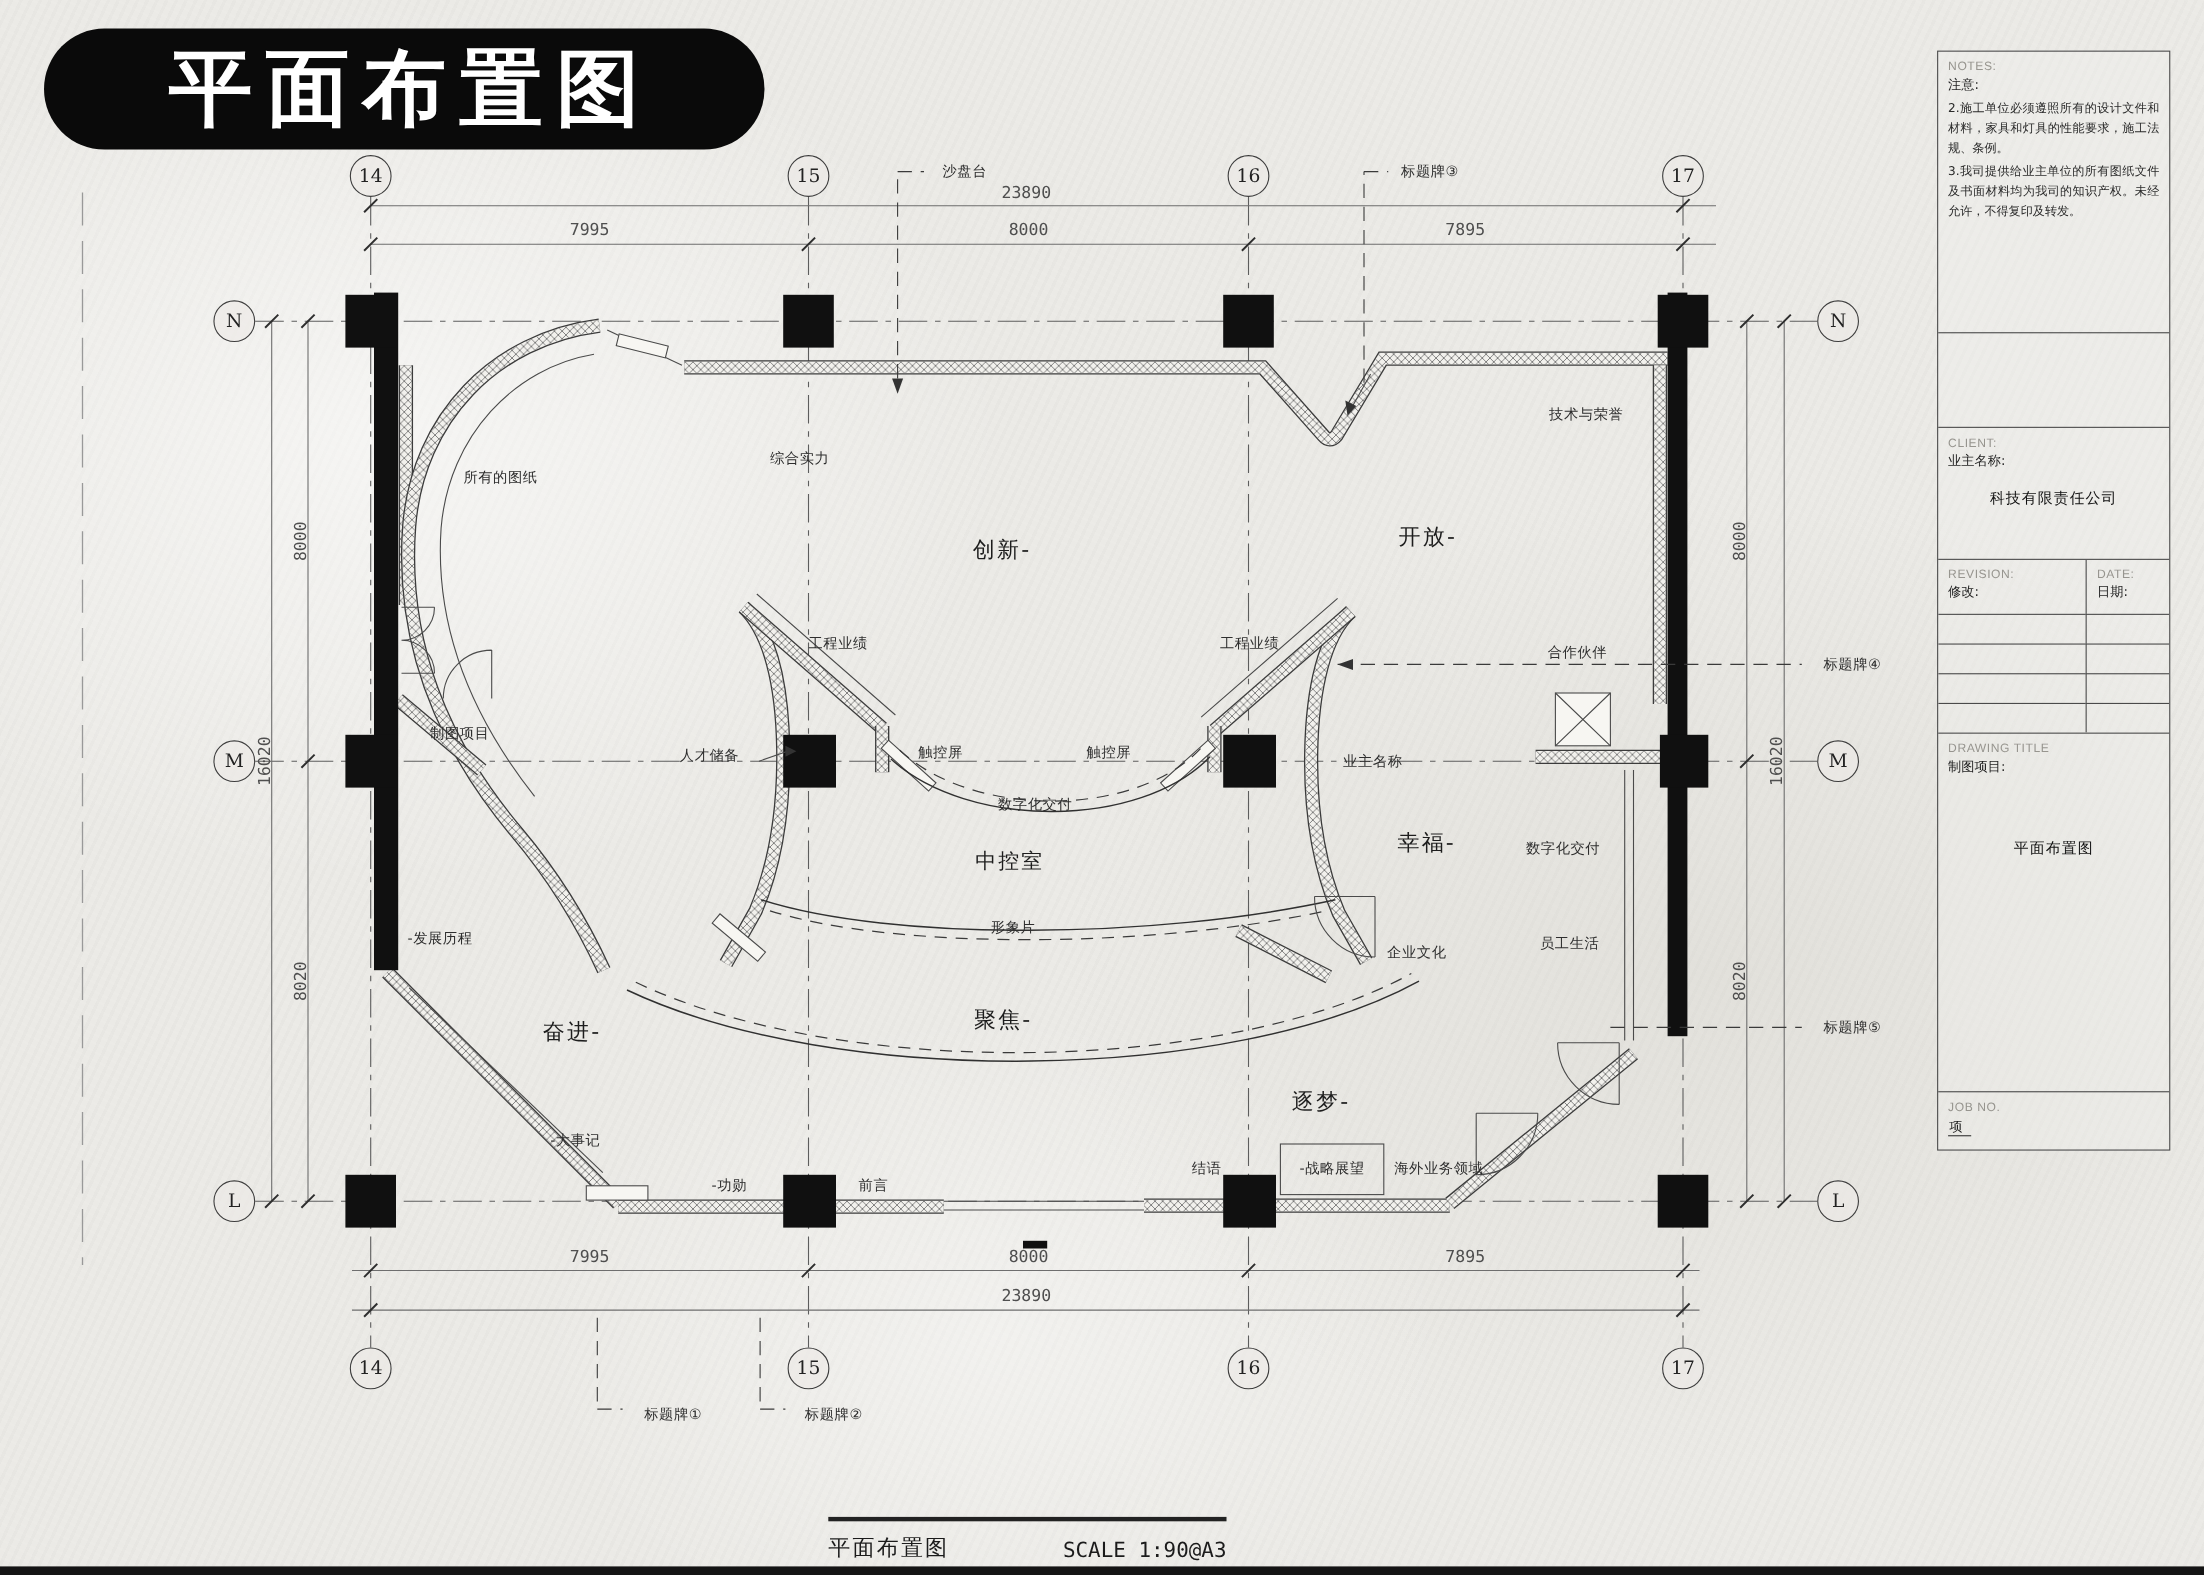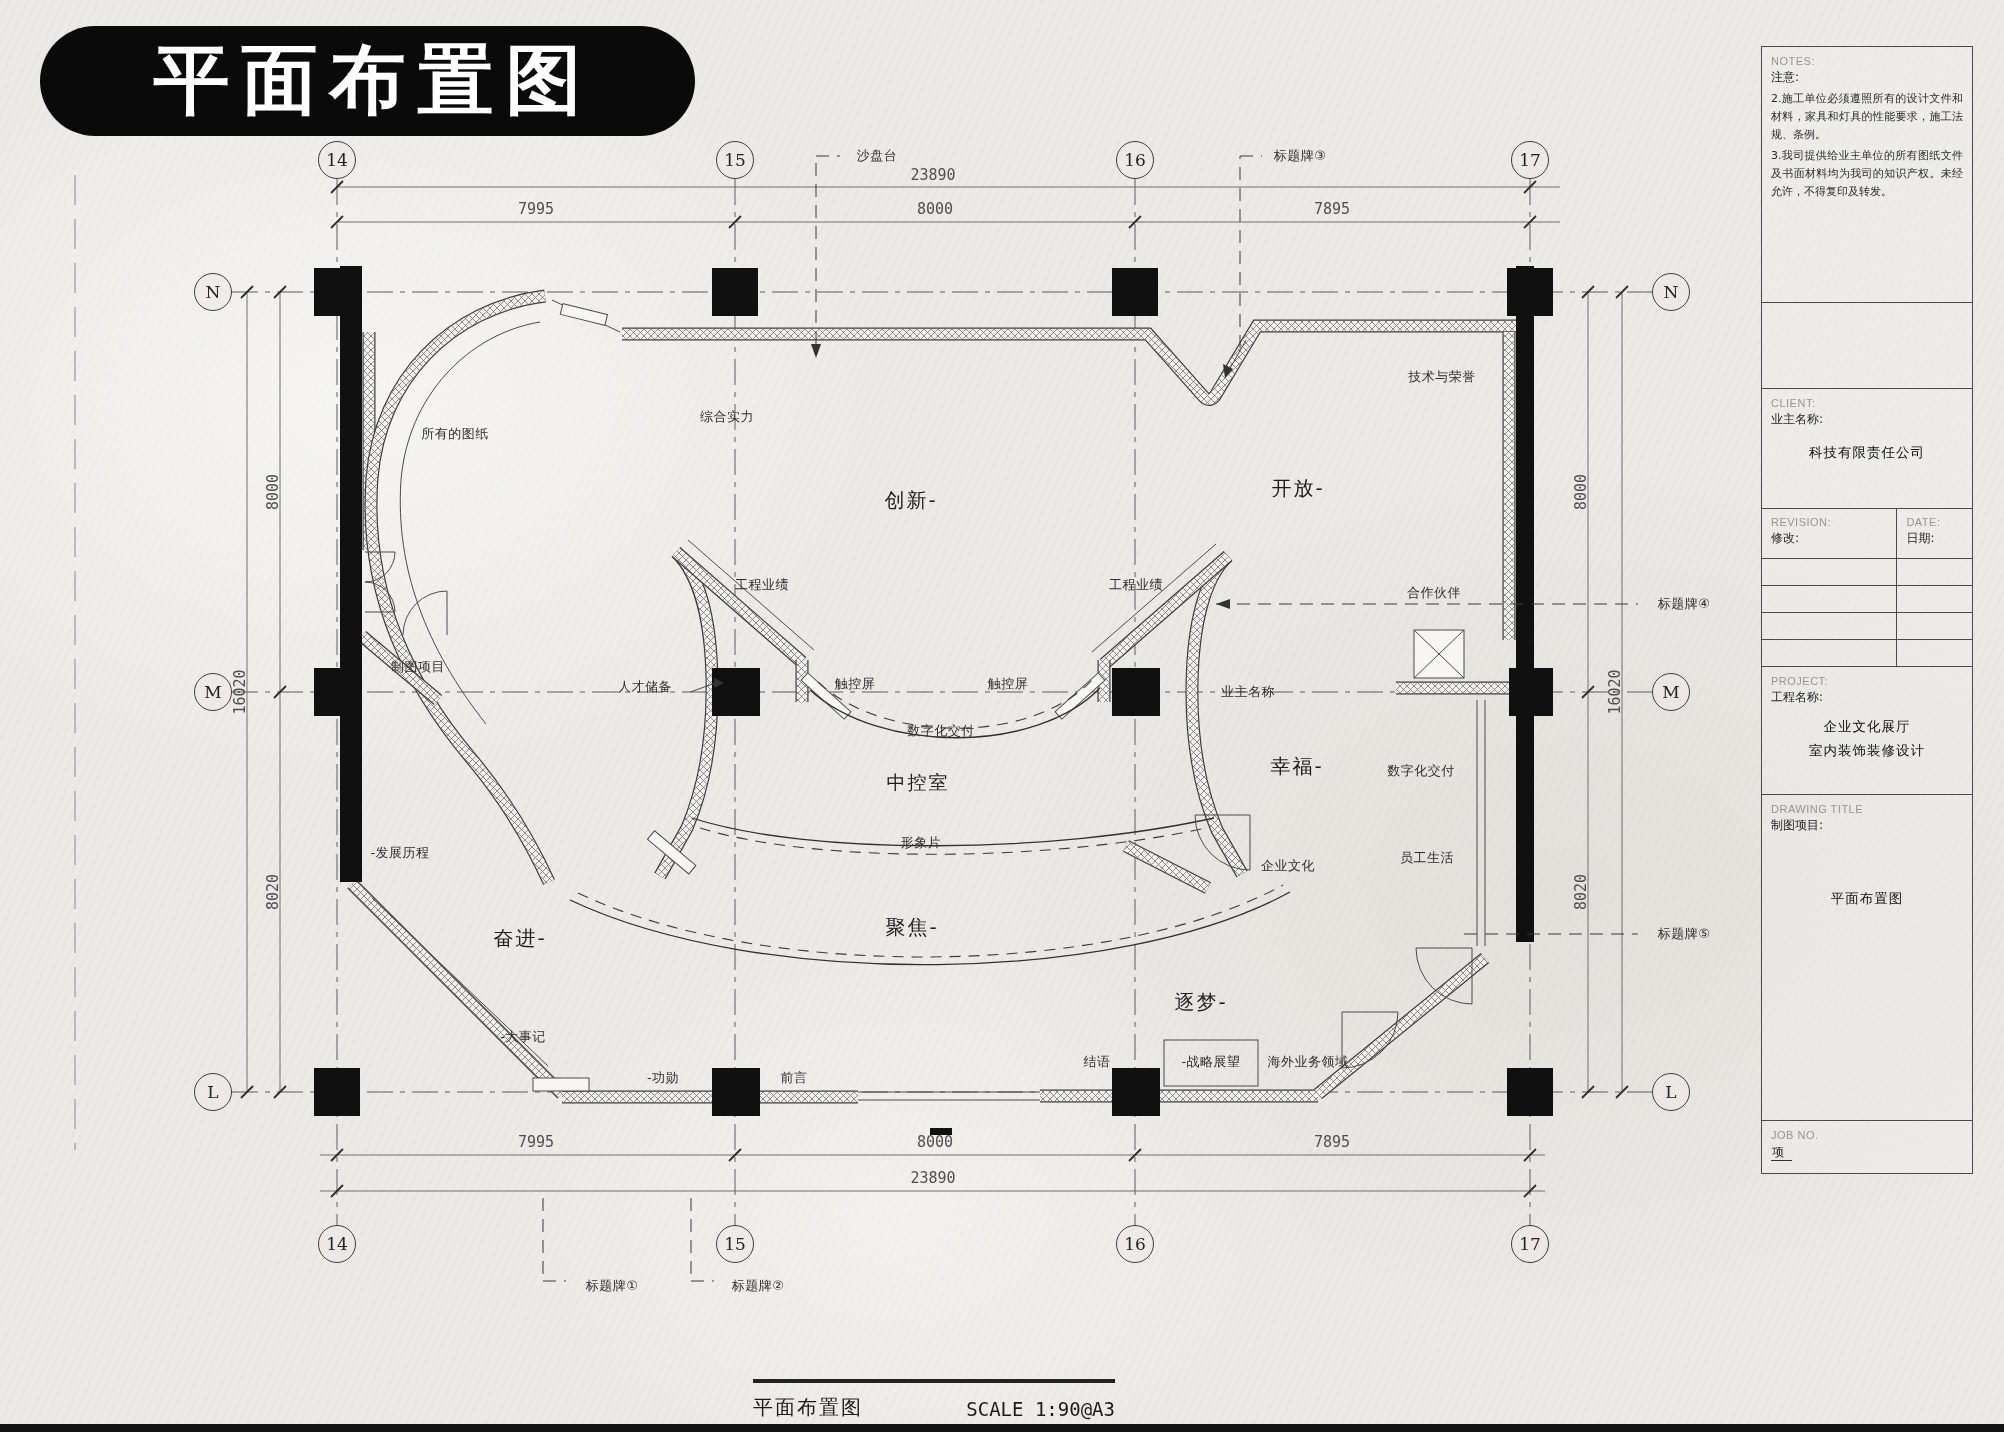--- a/index.html
+++ b/index.html
@@ -344,26 +344,20 @@
         <div class="rev-row"></div>
           <div class="rev-row rt"></div>
         <div class="rev-row"></div>
           <div class="rev-row rt"></div>
         <div class="rev-row"></div>
           <div class="rev-row rt"></div>
         <div class="rev-row"></div>
           <div class="rev-row rt"></div>
       </div>
     </div>
-    <div class="tb-sec" style="height:128px">
-      <div class="tb-en">PROJECT:</div>
-      <div class="tb-zh">工程名称:</div>
-      <div class="tb-name" style="margin-top:12px">企业文化展厅</div>
-      <div class="tb-name" style="margin-top:6px">室内装饰装修设计</div>
-    </div>
     <div class="tb-sec" style="height:326px">
       <div class="tb-en">DRAWING TITLE</div>
       <div class="tb-zh">制图项目:</div>
       <div class="tb-name" style="margin-top:56px">平面布置图</div>
     </div>
     <div class="tb-sec" style="height:52px">
       <div class="tb-en">JOB NO.</div>
       <span class="job-val">项</span>
     </div>
   </div>

